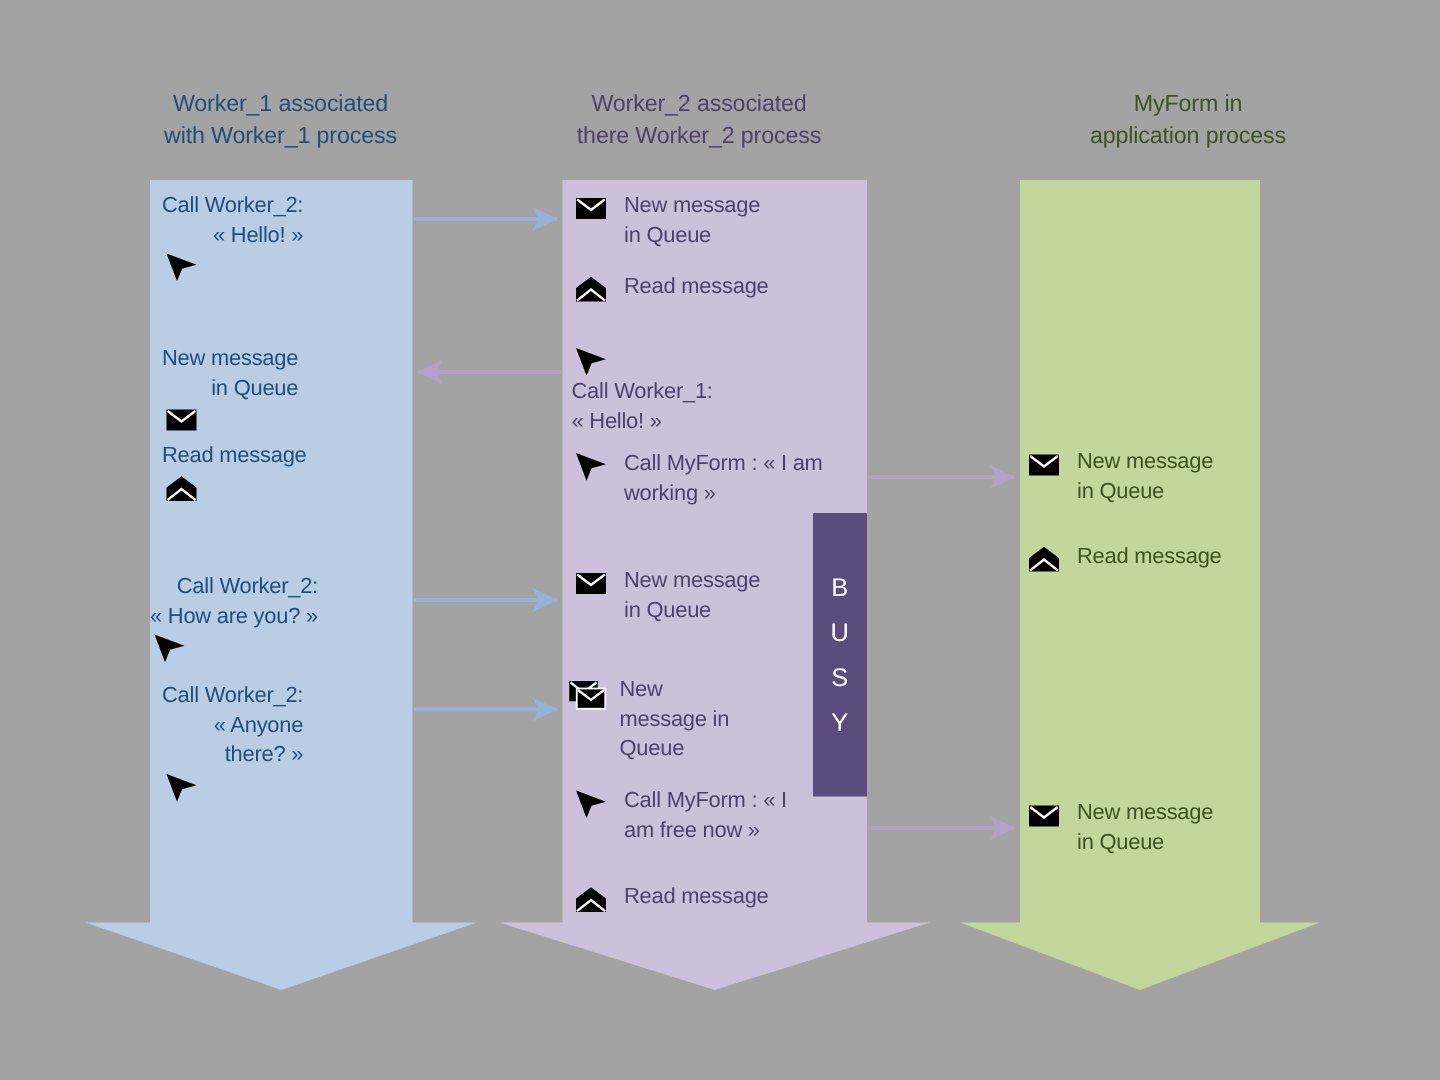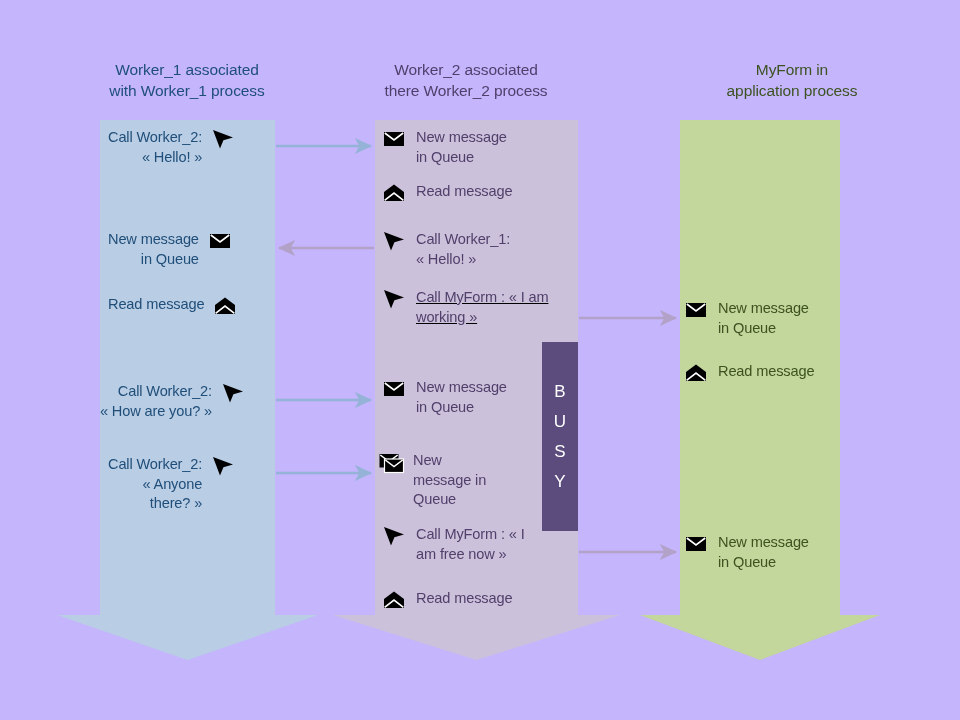--- a/index.html
+++ b/index.html
@@ -8,21 +8,21 @@
     background: #ffffff;
   }
   body {
     font-family: "Liberation Sans", sans-serif;
   }
   #stage {
     position: relative;
     width: 960px;
     height: 720px;
     overflow: hidden;
-    background: #c4b5fd;
+    background: #a3a3a3;
   }
   .lane-svg {
     position: absolute;
     left: 0;
     top: 0;
     width: 960px;
     height: 720px;
   }
   .col-header {
     position: absolute;
@@ -40,21 +40,21 @@
     position: absolute;
     display: flex;
     align-items: flex-start;
     font-size: 14.6px;
     line-height: 1.34;
     letter-spacing: -0.15px;
   }
   .item .txt { white-space: pre-line; }
 
   
-  .item.left { flex-direction: row; justify-content: flex-start; }
+  .item.left { flex-direction: column; justify-content: space-between; }
   .item.left .txt { text-align: right; color: #1F4E79; padding-right: 8px; }
   .item.left .ico { flex: 0 0 auto; }
 
   
   .item.right .ico { flex: 0 0 auto; margin-right: 9px; }
   .item.mid .txt { color: #503F6B; }
   .item.grn .txt { color: #3C5220; }
 
   .ico { width: 26px; height: 22px; display: block; }
   .ico svg { display: block; }
@@ -184,31 +184,31 @@
   <div class="item right mid" style="left:381px; top:182px; width:190px;">
     <span class="ico">
       <svg width="26" height="22" viewBox="0 0 26 22">
         <path d="M3,19 L3,10 L13,2.5 L23,10 L23,19 Z" fill="#000"></path>
         <path d="M3.6,18.4 L13,11 L22.4,18.4" fill="none" stroke="#fff" stroke-width="1.6"></path>
       </svg>
     </span>
     <span class="txt">Read message</span>
   </div>
 
-  <div class="item right mid" style="left:381px; top:230px; width:190px;">
+  <div class="item right mid" style="left:381px; top:230px; width:190px;flex-direction:column;">
     <span class="ico">
       <svg width="26" height="22" viewBox="0 0 26 22">
           <path d="M3,2 L23,9.5 L13.4,12.2 L10,20.5 Z" fill="#000"></path>
         </svg>
     </span>
     <span class="txt">Call Worker_1:
 « Hello! »</span>
   </div>
 
-  <div class="item right mid" style="left:381px; top:288px; width:196px;text-decoration:underline;">
+  <div class="item right mid" style="left:381px; top:300px; width:196px;">
     <span class="ico">
       <svg width="26" height="22" viewBox="0 0 26 22">
           <path d="M3,2 L23,9.5 L13.4,12.2 L10,20.5 Z" fill="#000"></path>
         </svg>
     </span>
     <span class="txt">Call MyForm : « I am
 working »</span>
   </div>
 
   <div class="item right mid" style="left:381px; top:378px; width:190px;">

